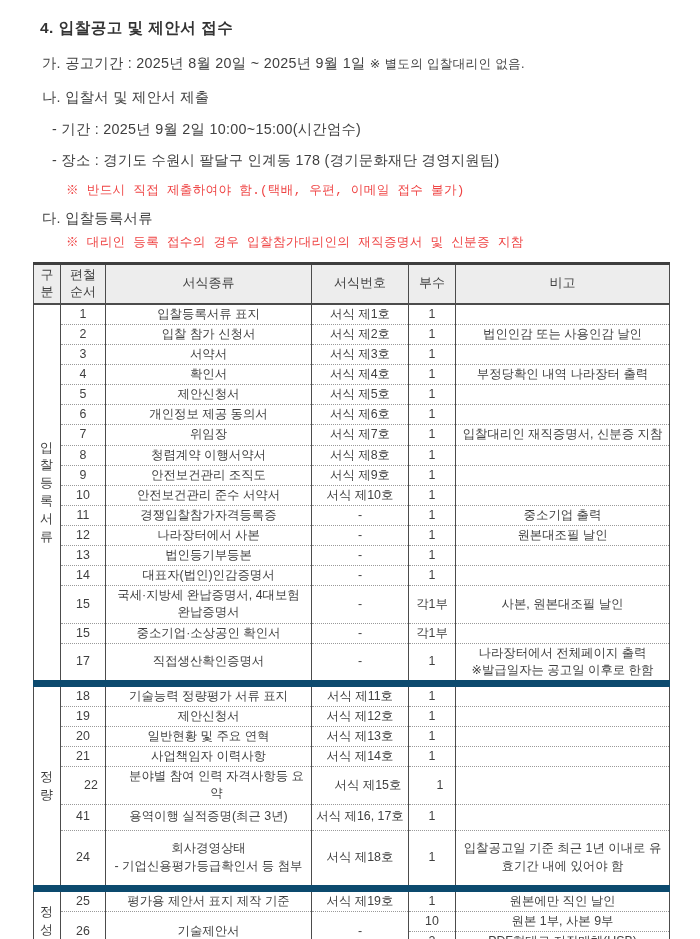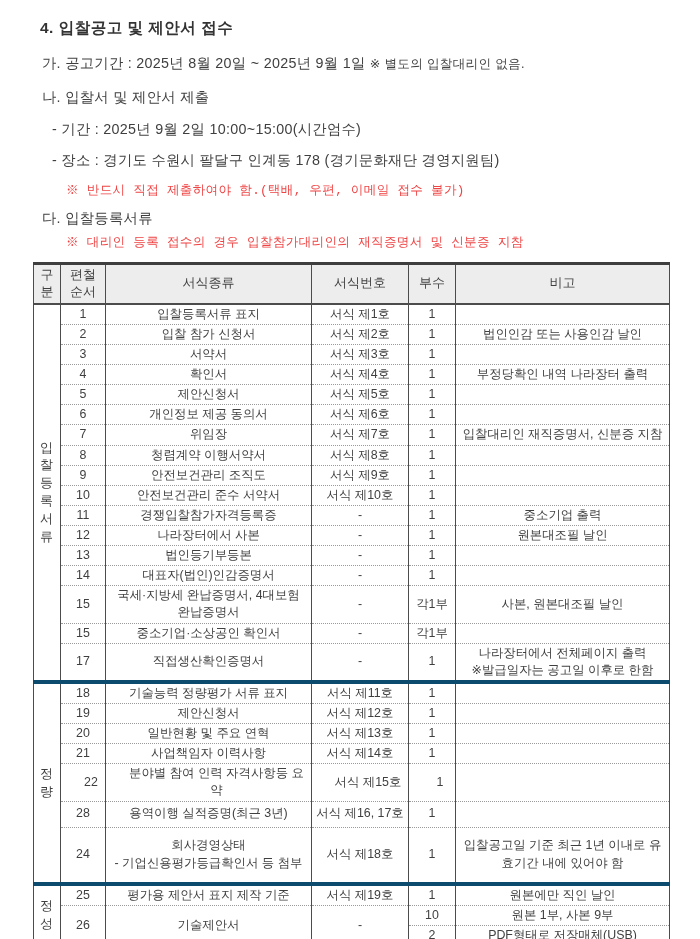--- a/index.html
+++ b/index.html
@@ -39,21 +39,21 @@
   }
   table.doc td{
     border-left:1px solid #4c4c4c;
     border-right:1px solid #4c4c4c;
     border-top:1px dotted #9a9a9a;
     padding:1px 4px;line-height:1.38;
     vertical-align:middle;
     white-space:pre-line;
     overflow:hidden;
   }
-  table.doc tr.sep td{border-top:4px solid #0c4a6e;margin-top:28px;}
+  table.doc tr.sep td{border-top:7px solid #0c4a6e;margin-top:28px;}
   td.al-c{text-align:center;}
   td.al-l{text-align:center;}
   td.sec{
     text-align:center;vertical-align:middle;
     line-height:2.05;letter-spacing:1px;
     padding:0 2px;word-break:break-all;font-size:13px;
   }
   tr.h52 td{height:52px;}
   tr.h26 td{height:25px;padding-left:20px;}
   tr.h24 td{height:23px;}
@@ -245,21 +245,21 @@
           <td class="al-l"></td>
         </tr>
         <tr class="h26">
           <td class="al-c">22</td>
           <td class="al-l">분야별 참여 인력 자격사항등 요약</td>
           <td class="al-c">서식 제15호</td>
           <td class="al-c">1</td>
           <td class="al-l"></td>
         </tr>
         <tr class="h24">
-          <td class="al-c">28</td>
+          <td class="al-c">41</td>
           <td class="al-l">용역이행 실적증명(최근 3년)</td>
           <td class="al-c">서식 제16, 17호</td>
           <td class="al-c">1</td>
           <td class="al-l"></td>
         </tr>
         <tr class="h52">
           <td class="al-c">24</td>
           <td class="al-l">회사경영상태
 - 기업신용평가등급확인서 등 첨부</td>
           <td class="al-c">서식 제18호</td>

